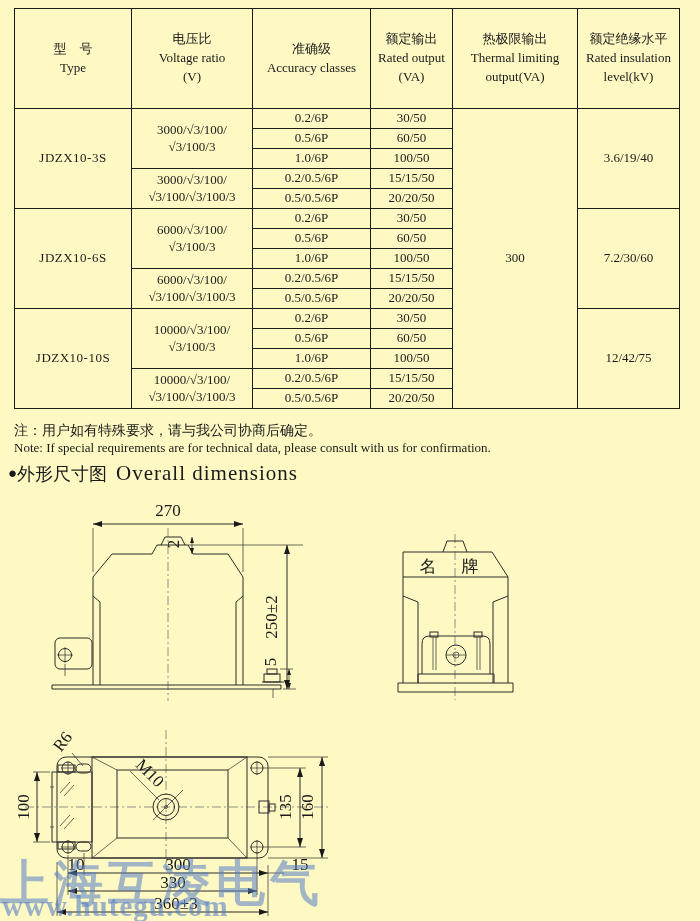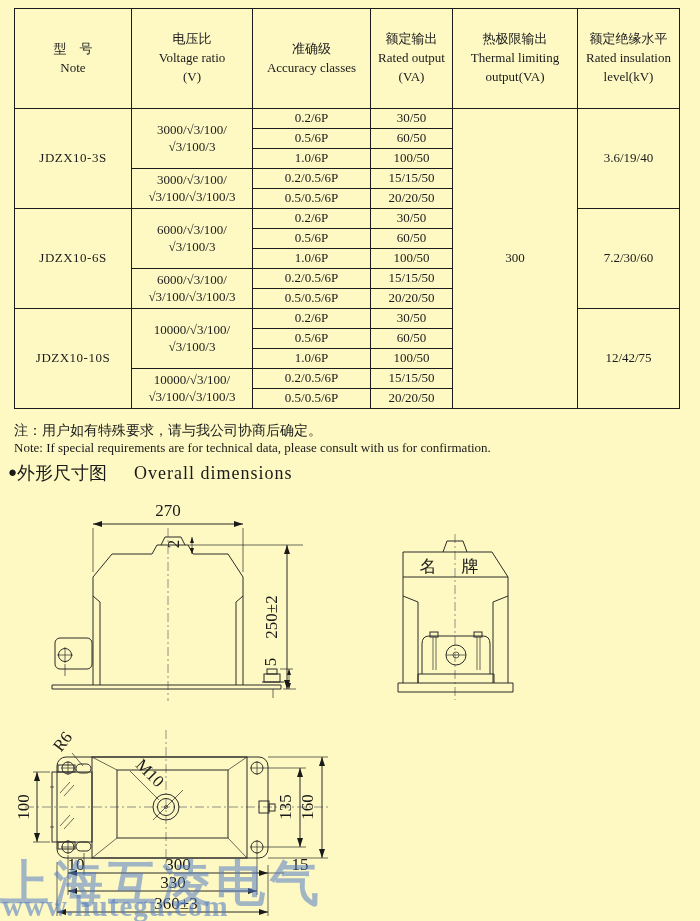--- a/index.html
+++ b/index.html
@@ -17,21 +17,21 @@
   .type-val { font-size:13.5px; letter-spacing:.5px;font-family:Liberation Serif, serif; }
   .volt-cell div { line-height:1.25; }
 
   
   .notes { position:absolute; left:14px; top:422px; }
   .note-cn { font-size:14px; line-height:1.3; }
   .note-en { font-size:13px; line-height:1.3; }
   .section-title { position:absolute; left:8px; top:461px; white-space:nowrap; }
   .section-title .bullet { font-size:15px; vertical-align:2px; }
   .section-title .cn { font-size:18px; }
-  .section-title .en { font-size:18px; margin-left:27px; letter-spacing:1px; }
+  .section-title .en { font-size:21px; margin-left:9px; letter-spacing:1px; }
 
   
   svg { position:absolute; overflow:visible; }
   svg .ln  { stroke:#2b2b2b; stroke-width:1; fill:none; }
   svg .thin{ stroke:#2b2b2b; stroke-width:.7; fill:none; }
   svg .cl  { stroke:#777; stroke-width:.8; fill:none; stroke-dasharray:9 3 2 3; }
   svg text { fill:#1a1a1a; font-family:"Liberation Serif","DejaVu Serif",serif; font-size:17px; }
   #front-view { left:40px;  top:498px; }
   #side-view  { left:390px; top:532px; }
   #bottom-view{ left:20px;  top:725px; }
@@ -54,21 +54,21 @@
         <col style="width:121px">
         <col style="width:118px">
       <col style="width:82px">
         <col style="width:125px">
         <col style="width:102px">
     </colgroup>
     <thead>
       <tr>
         <th>
           <div class="hline">型　号</div>
-          <div class="hline">Note</div>
+          <div class="hline">Type</div>
         </th>
         <th>
           <div class="hline">电压比</div>
           <div class="hline">Voltage ratio</div>
           <div class="hline">(V)</div>
         </th>
         <th>
           <div class="hline">准确级</div>
           <div class="hline">Accuracy classes</div>
         </th>

